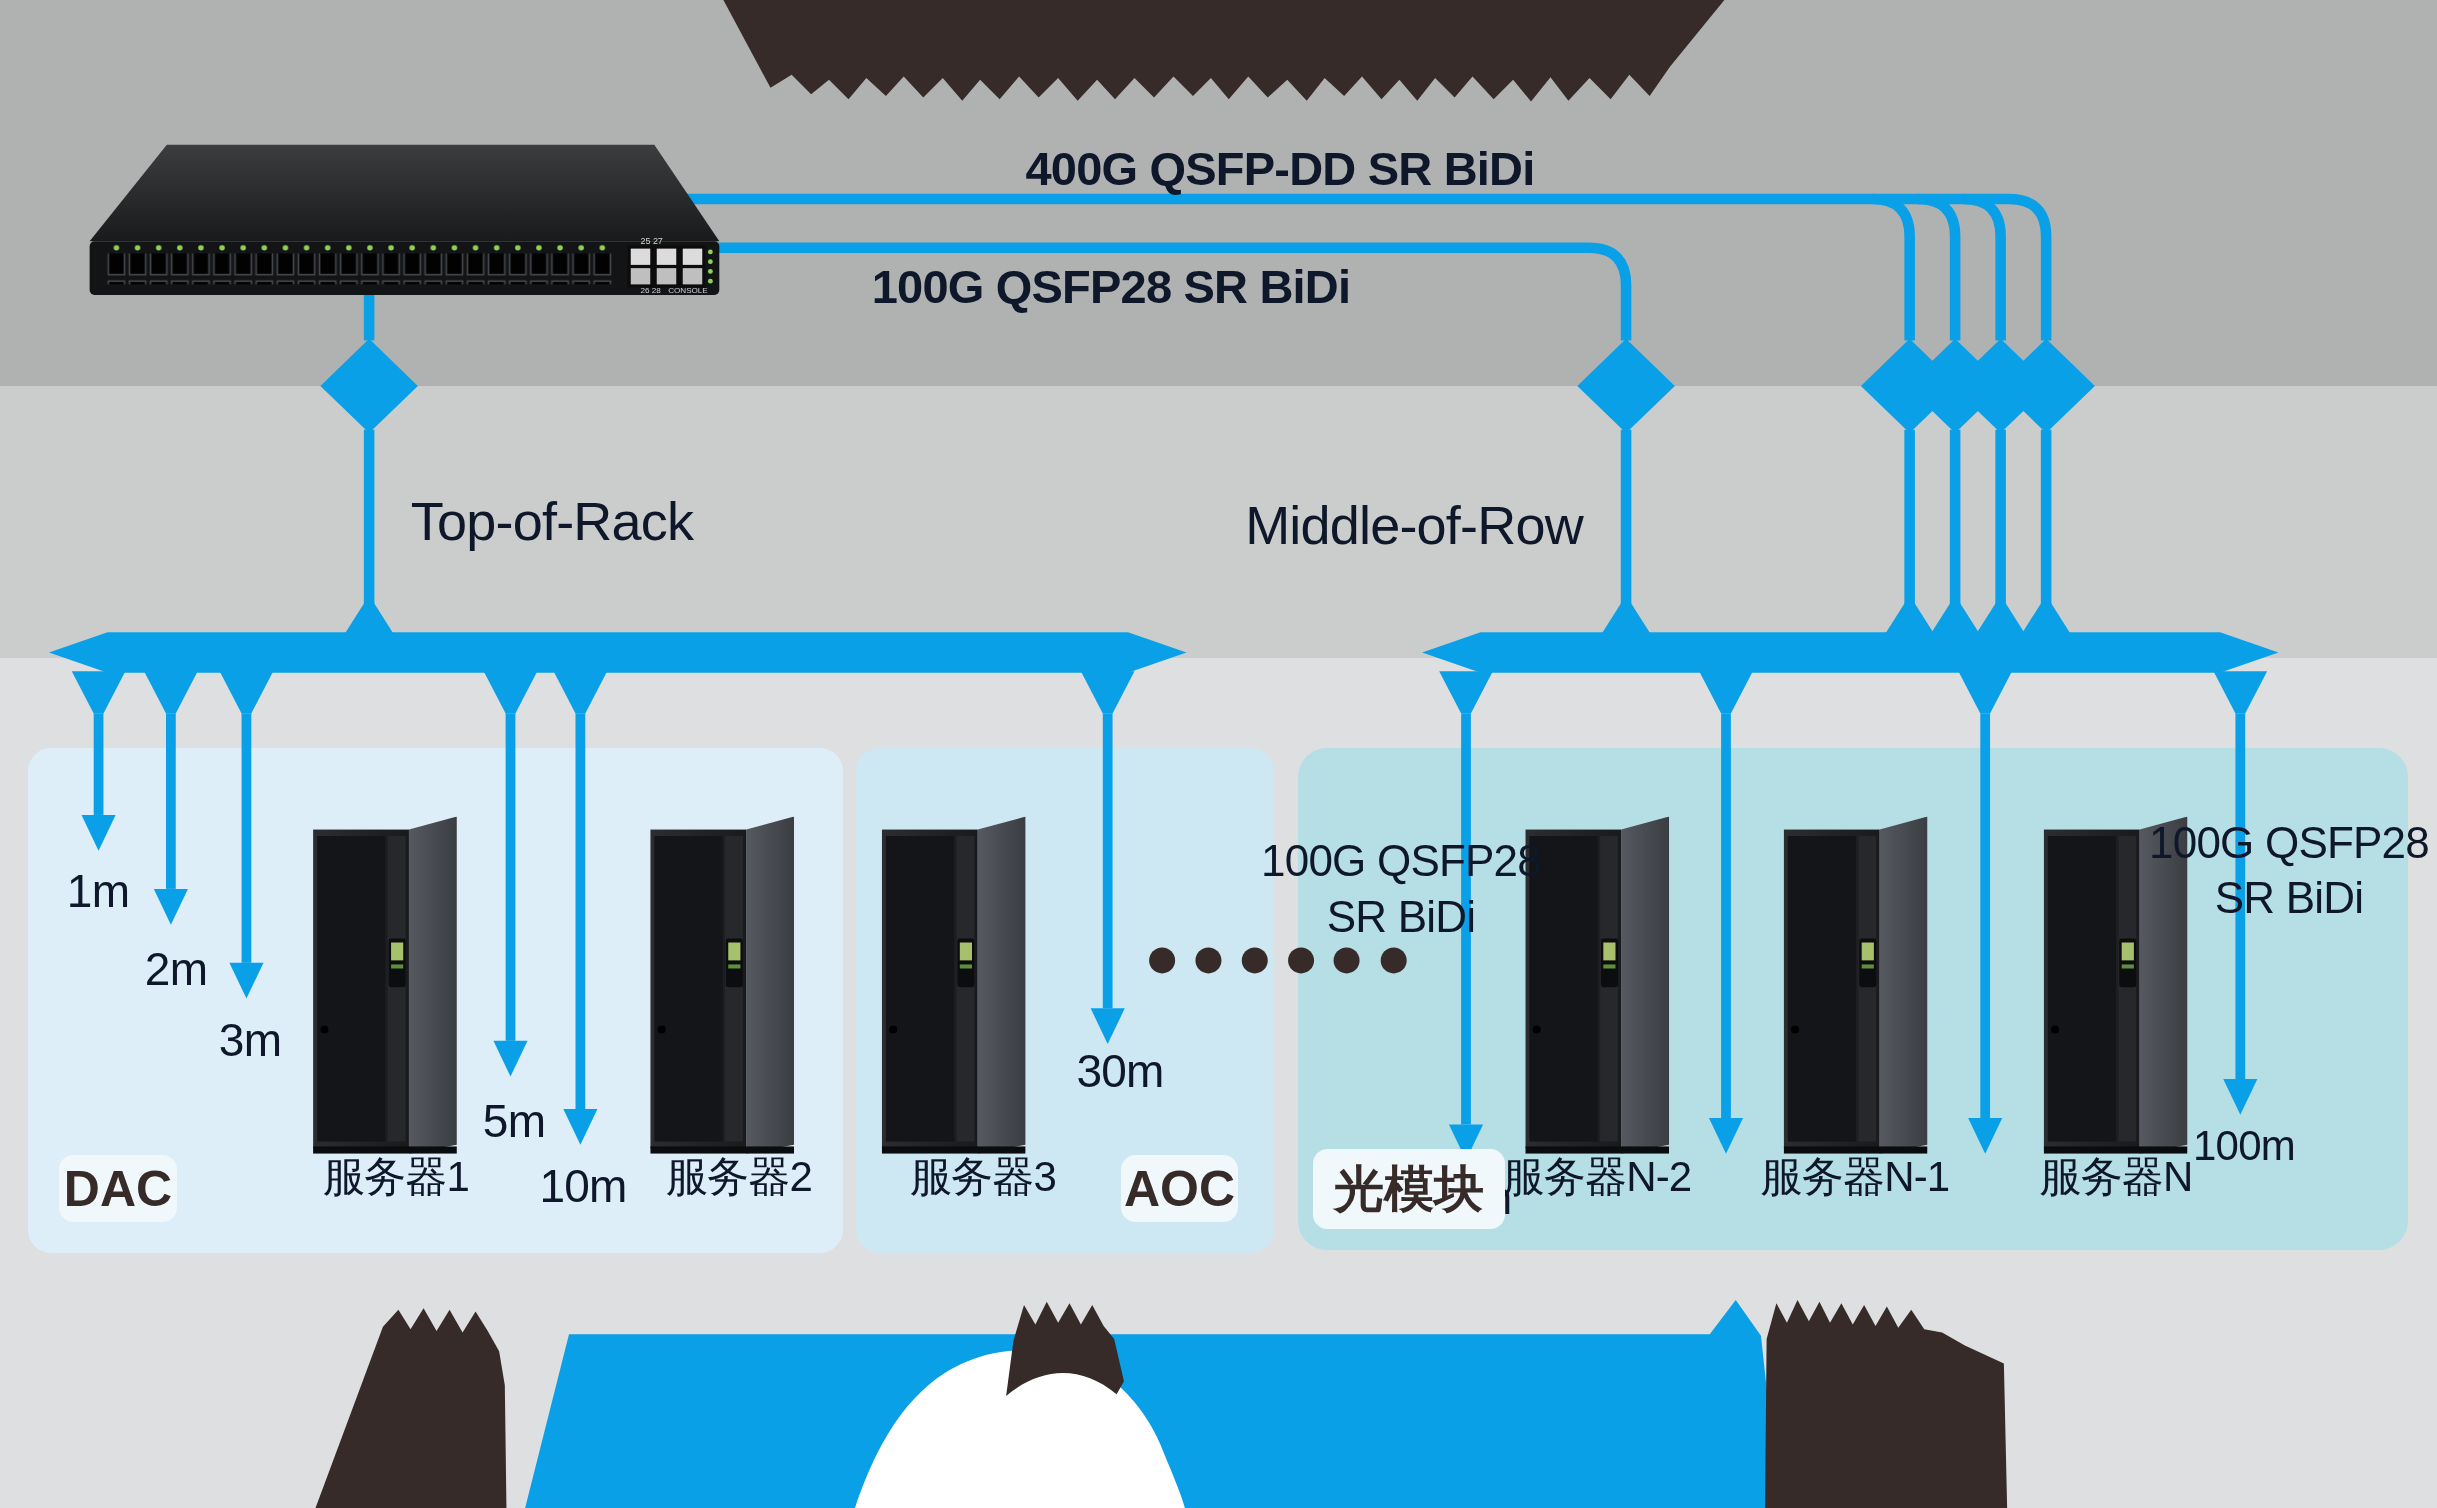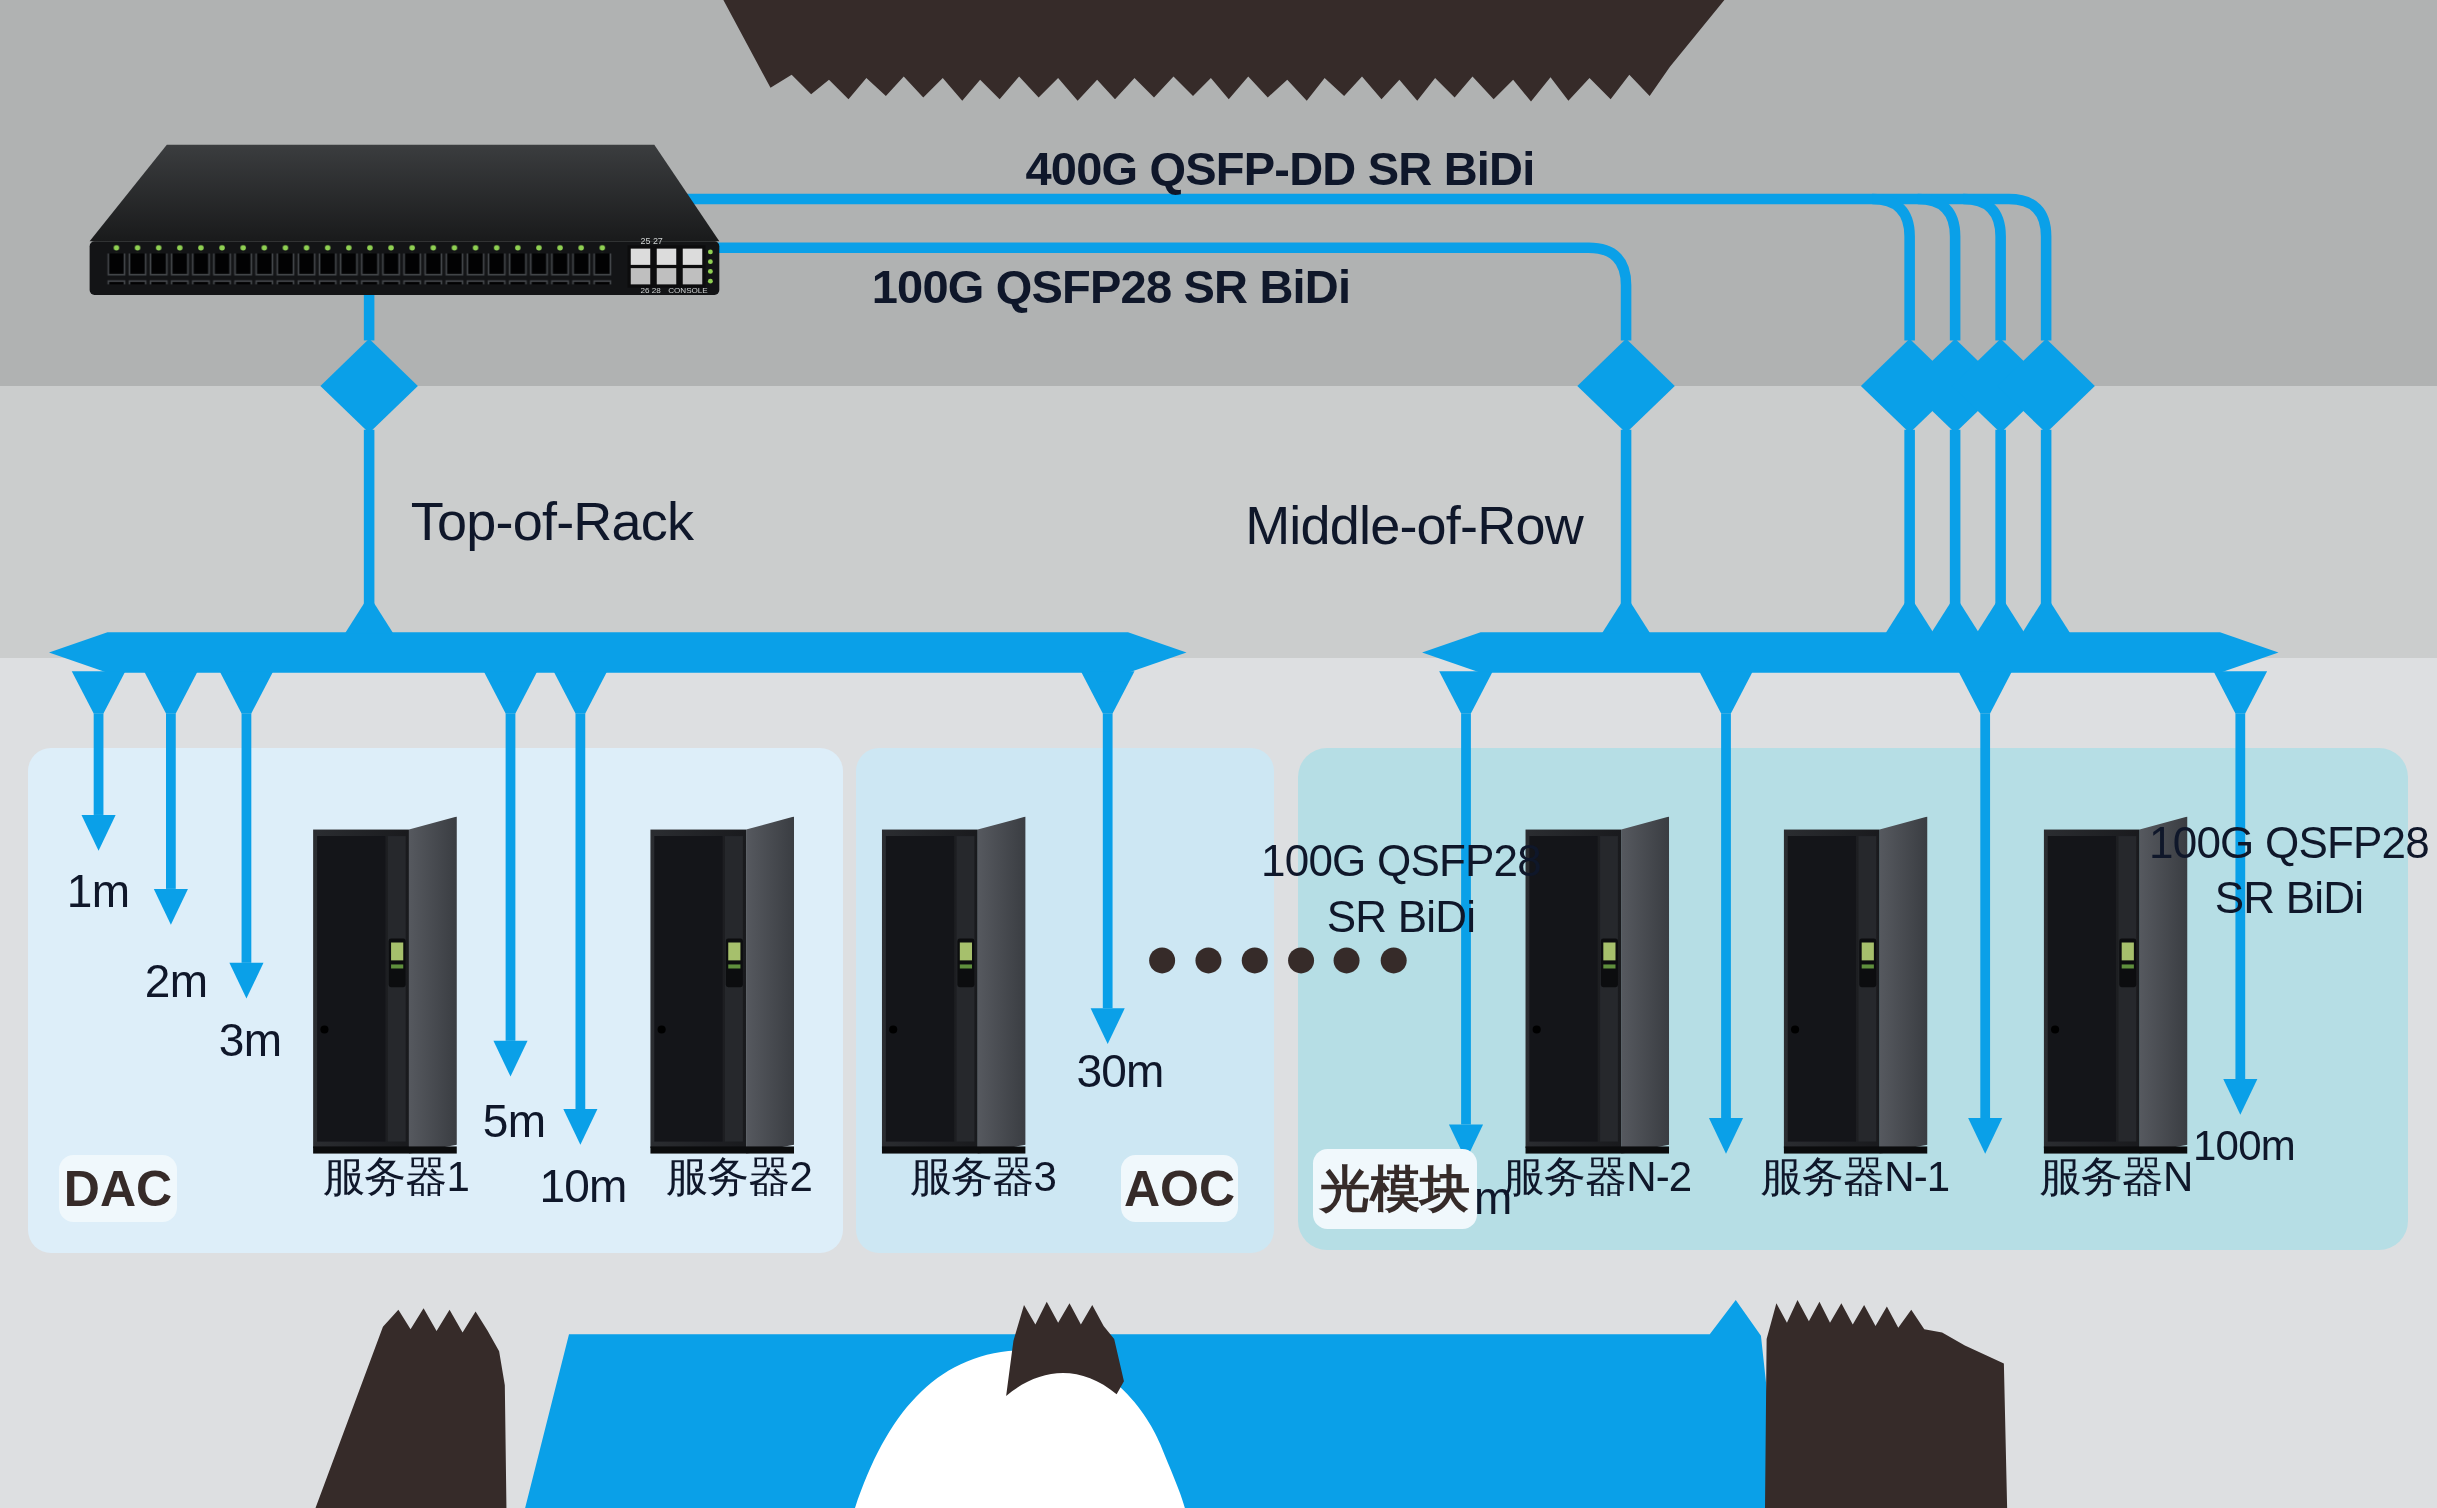--- a/index.html
+++ b/index.html
@@ -220,21 +220,21 @@
     </g>
   </svg>
 
   <div class="lbl fw6" style="left:1280px;top:168px;font-size:47px;">400G QSFP-DD SR BiDi</div>
   <div class="lbl fw6" style="left:1111px;top:286px;font-size:47px;">100G QSFP28 SR BiDi</div>
 
   <div class="lbl" style="left:1414px;top:525px;font-size:54px;">Middle-of-Row</div>
   <div class="lbl" style="left:552px;top:521px;font-size:54px;">Top-of-Rack</div>
 
   <div class="lbl" style="left:98px;top:891px;font-size:46px;">1m</div>
-  <div class="lbl" style="left:176px;top:969px;font-size:46px;margin-top:12px;">2m</div>
+  <div class="lbl" style="left:176px;top:969px;font-size:46px;">2m</div>
   <div class="lbl" style="left:250px;top:1040px;font-size:46px;">3m</div>
   <div class="lbl" style="left:514px;top:1121px;font-size:46px;">5m</div>
   <div class="lbl" style="left:583px;top:1186px;font-size:46px;">10m</div>
   <div class="lbl" style="left:1120px;top:1071px;font-size:46px;">30m</div>
   <div class="lbl" style="left:1468px;top:1198px;font-size:46px;">50m</div>
   <div class="lbl" style="left:2244px;top:1146px;font-size:42px;">100m</div>
 
   <div class="lbl" style="left:1401px;top:861px;font-size:44px;">100G QSFP28</div>
   <div class="lbl" style="left:1401px;top:917px;font-size:44px;">SR BiDi</div>
   <div class="lbl" style="left:2289px;top:843px;font-size:44px;">100G QSFP28</div>
@@ -242,16 +242,16 @@
 
   <div class="lbl" style="left:396px;top:1177px;font-size:42px;">服务器1</div>
   <div class="lbl" style="left:739px;top:1177px;font-size:42px;">服务器2</div>
   <div class="lbl" style="left:983px;top:1177px;font-size:42px;">服务器3</div>
   <div class="lbl" style="left:1597px;top:1177px;font-size:42px;">服务器N-2</div>
   <div class="lbl" style="left:1855px;top:1177px;font-size:42px;">服务器N-1</div>
   <div class="lbl" style="left:2116px;top:1177px;font-size:42px;">服务器N</div>
 
   <div class="badge" style="left:59px;top:1155px;width:118px;height:67px;font-size:50px;">DAC</div>
   <div class="badge" style="left:1121px;top:1155px;width:117px;height:67px;font-size:50px;">AOC</div>
-  <div class="badge" style="left:1313px;top:1149px;width:164px;height:80px;font-size:50px;">光模块</div>
+  <div class="badge" style="left:1313px;top:1149px;width:192px;height:80px;font-size:50px;">光模块</div>
 
 </div>
 
 
 </body></html>

